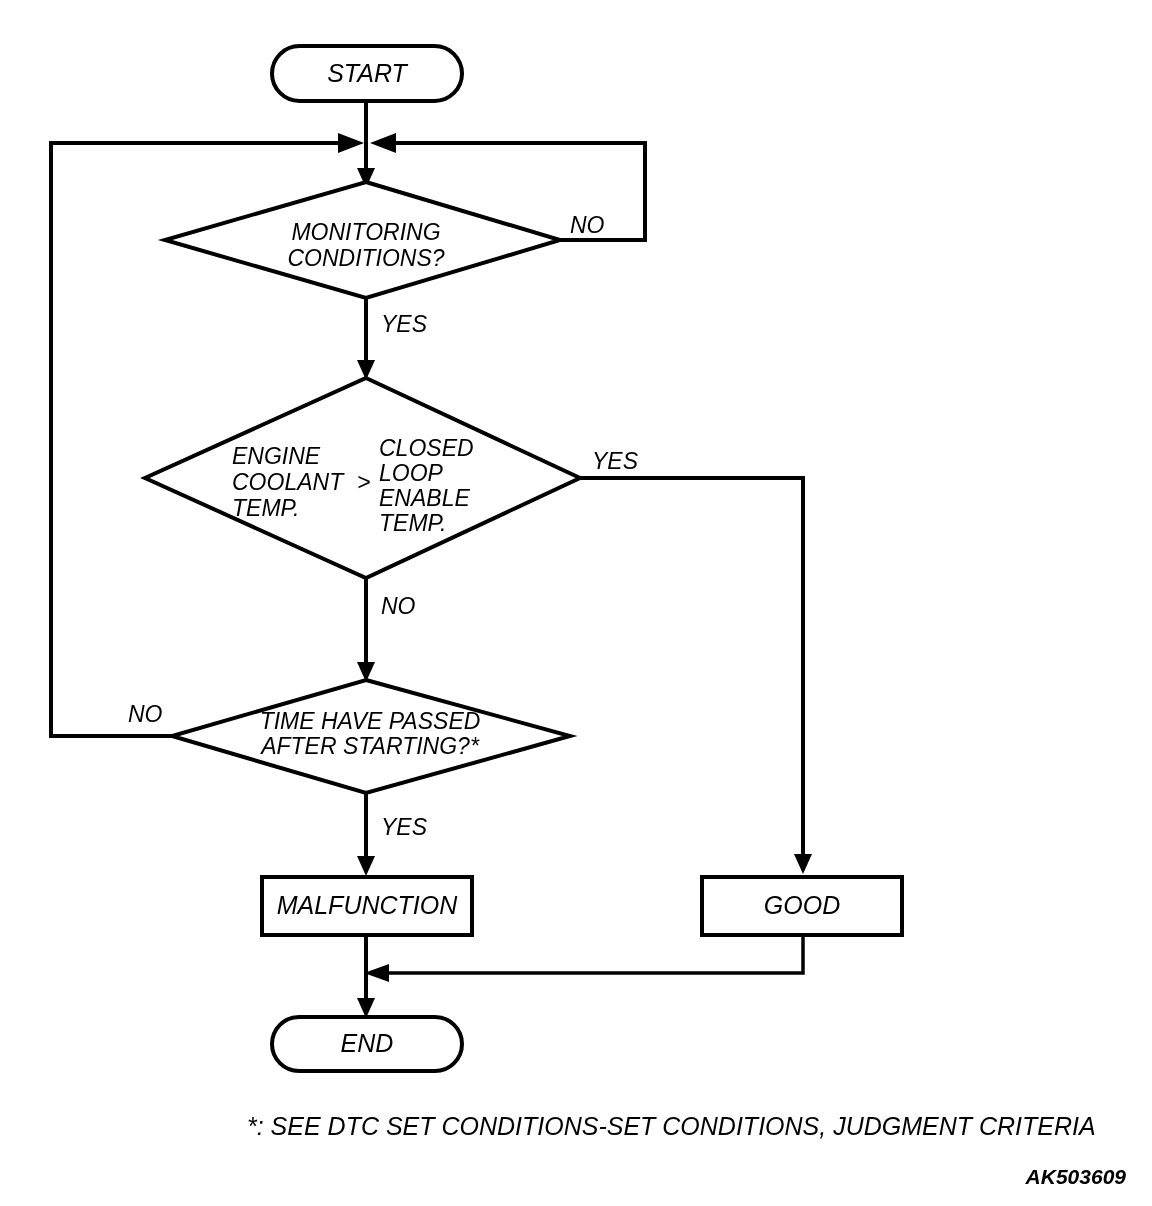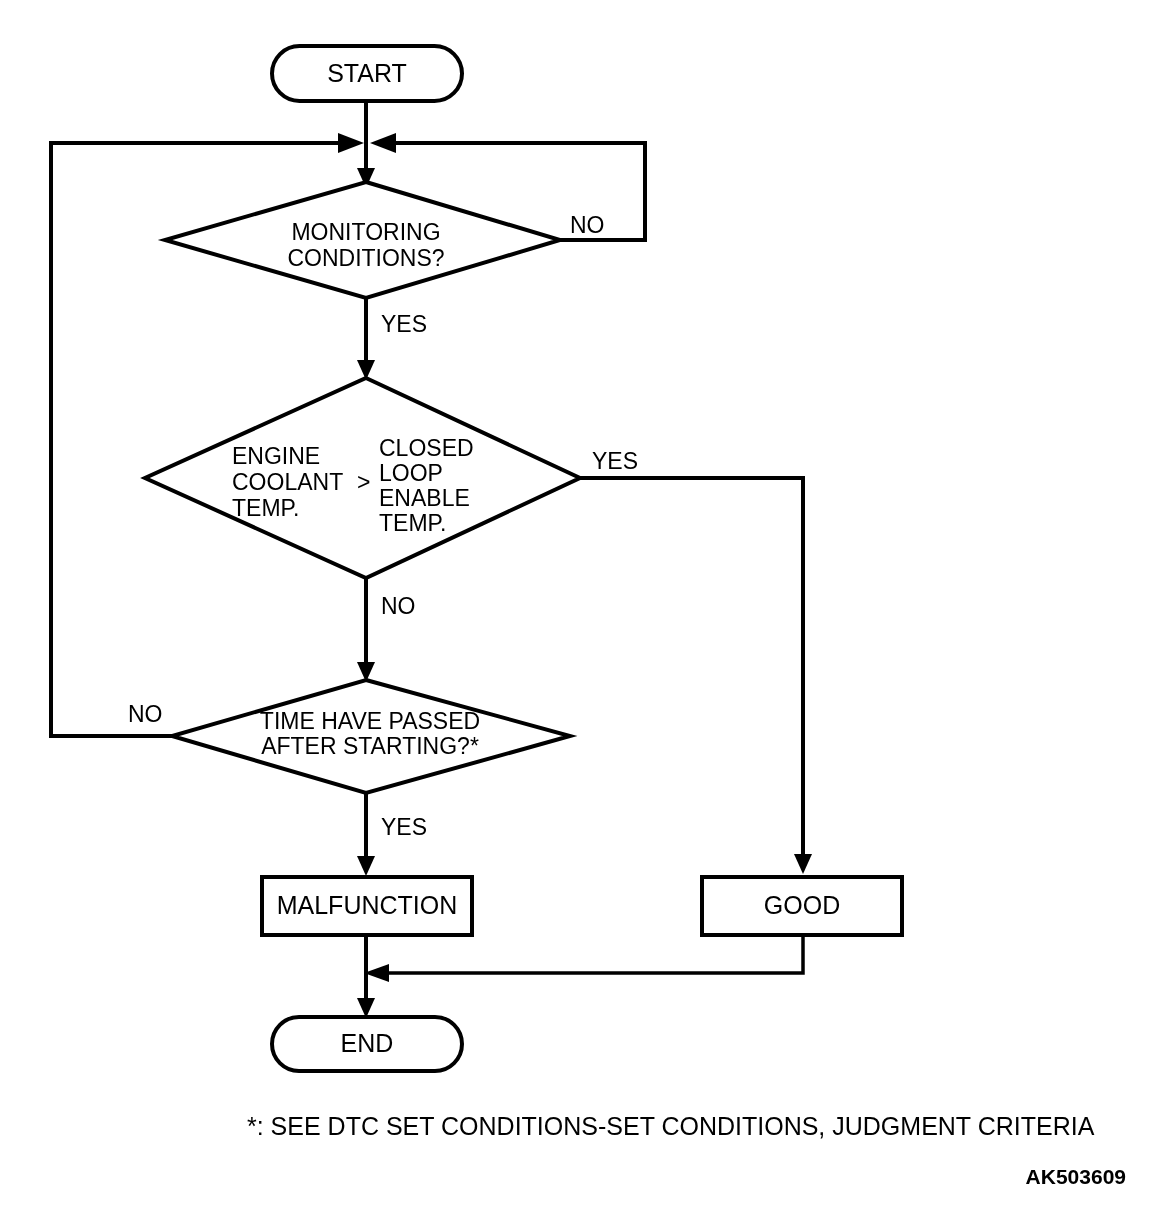--- a/index.html
+++ b/index.html
@@ -11,20 +11,21 @@
     width: 1152px;
     height: 1206px;
     font-family: "Liberation Sans", sans-serif;
     color: #000000;
     overflow: hidden;
   }
   #flowchart-root {
     position: relative;
     width: 1152px;
     height: 1206px;
+    font-style: italic;
   }
   svg.diagram {
     display: block;
     width: 1152px;
     height: 1206px;
   }
   .node-shape {
     fill: #ffffff;
     stroke: #000000;
     stroke-width: 4;

